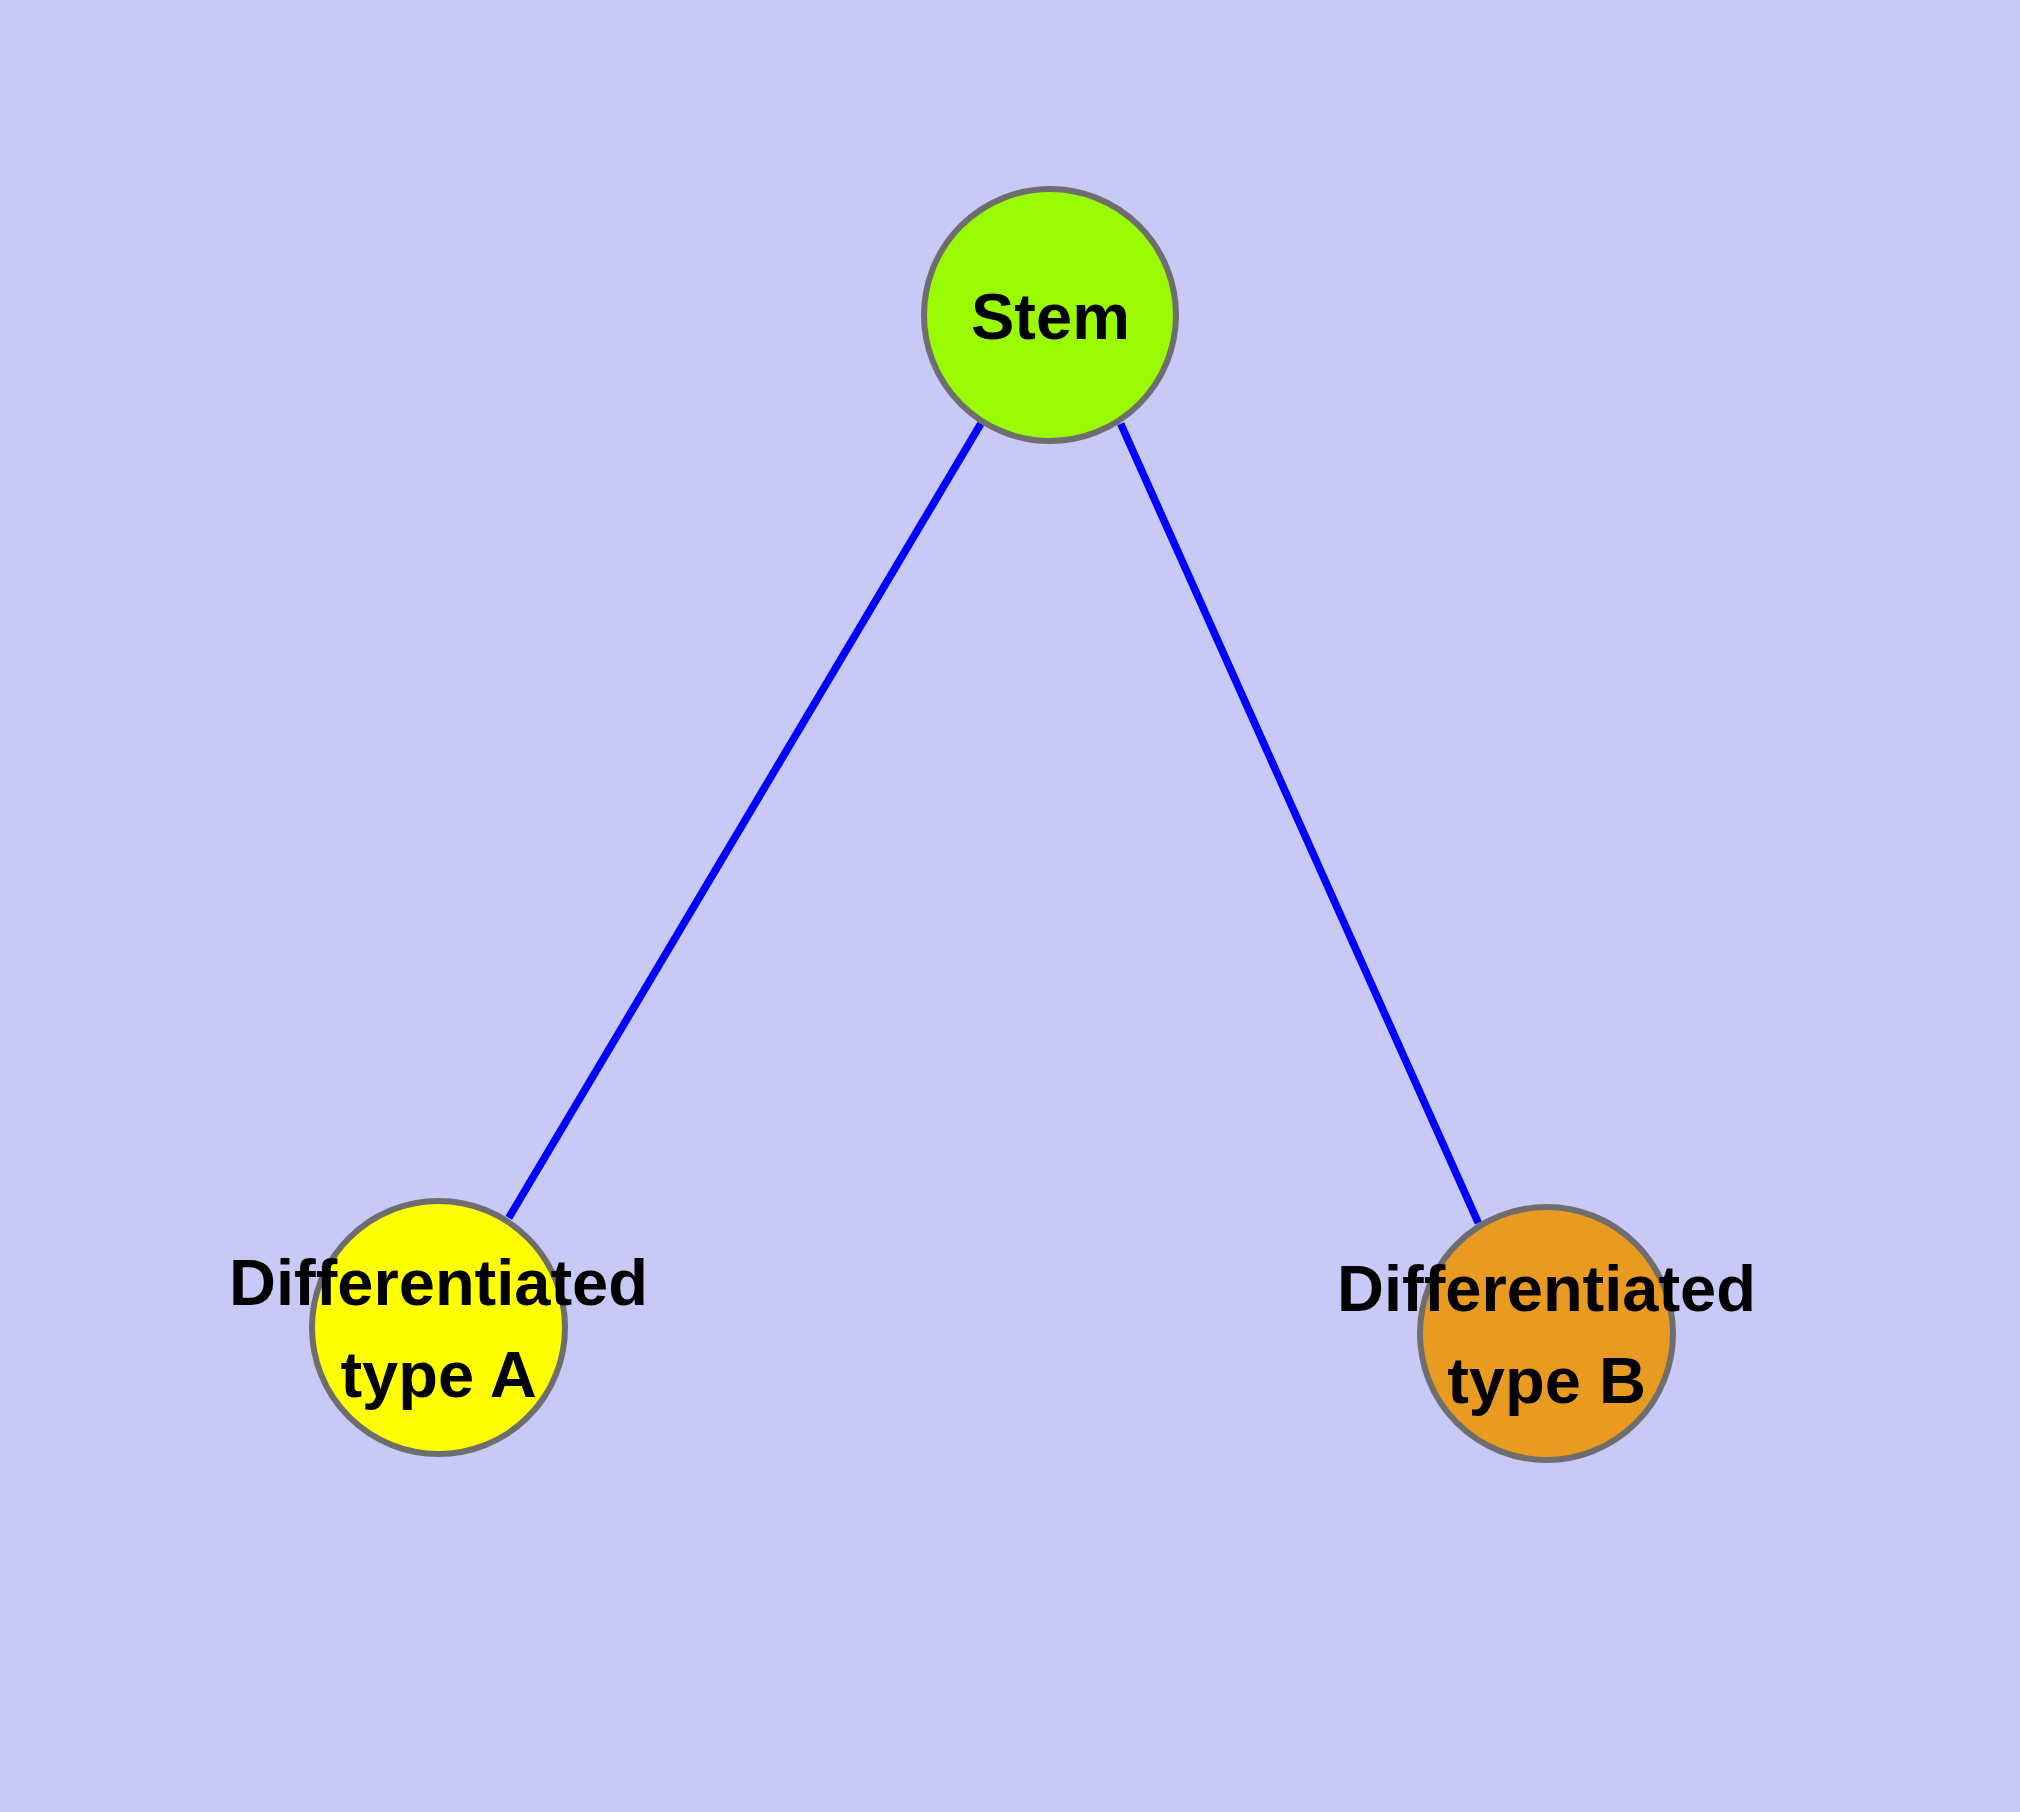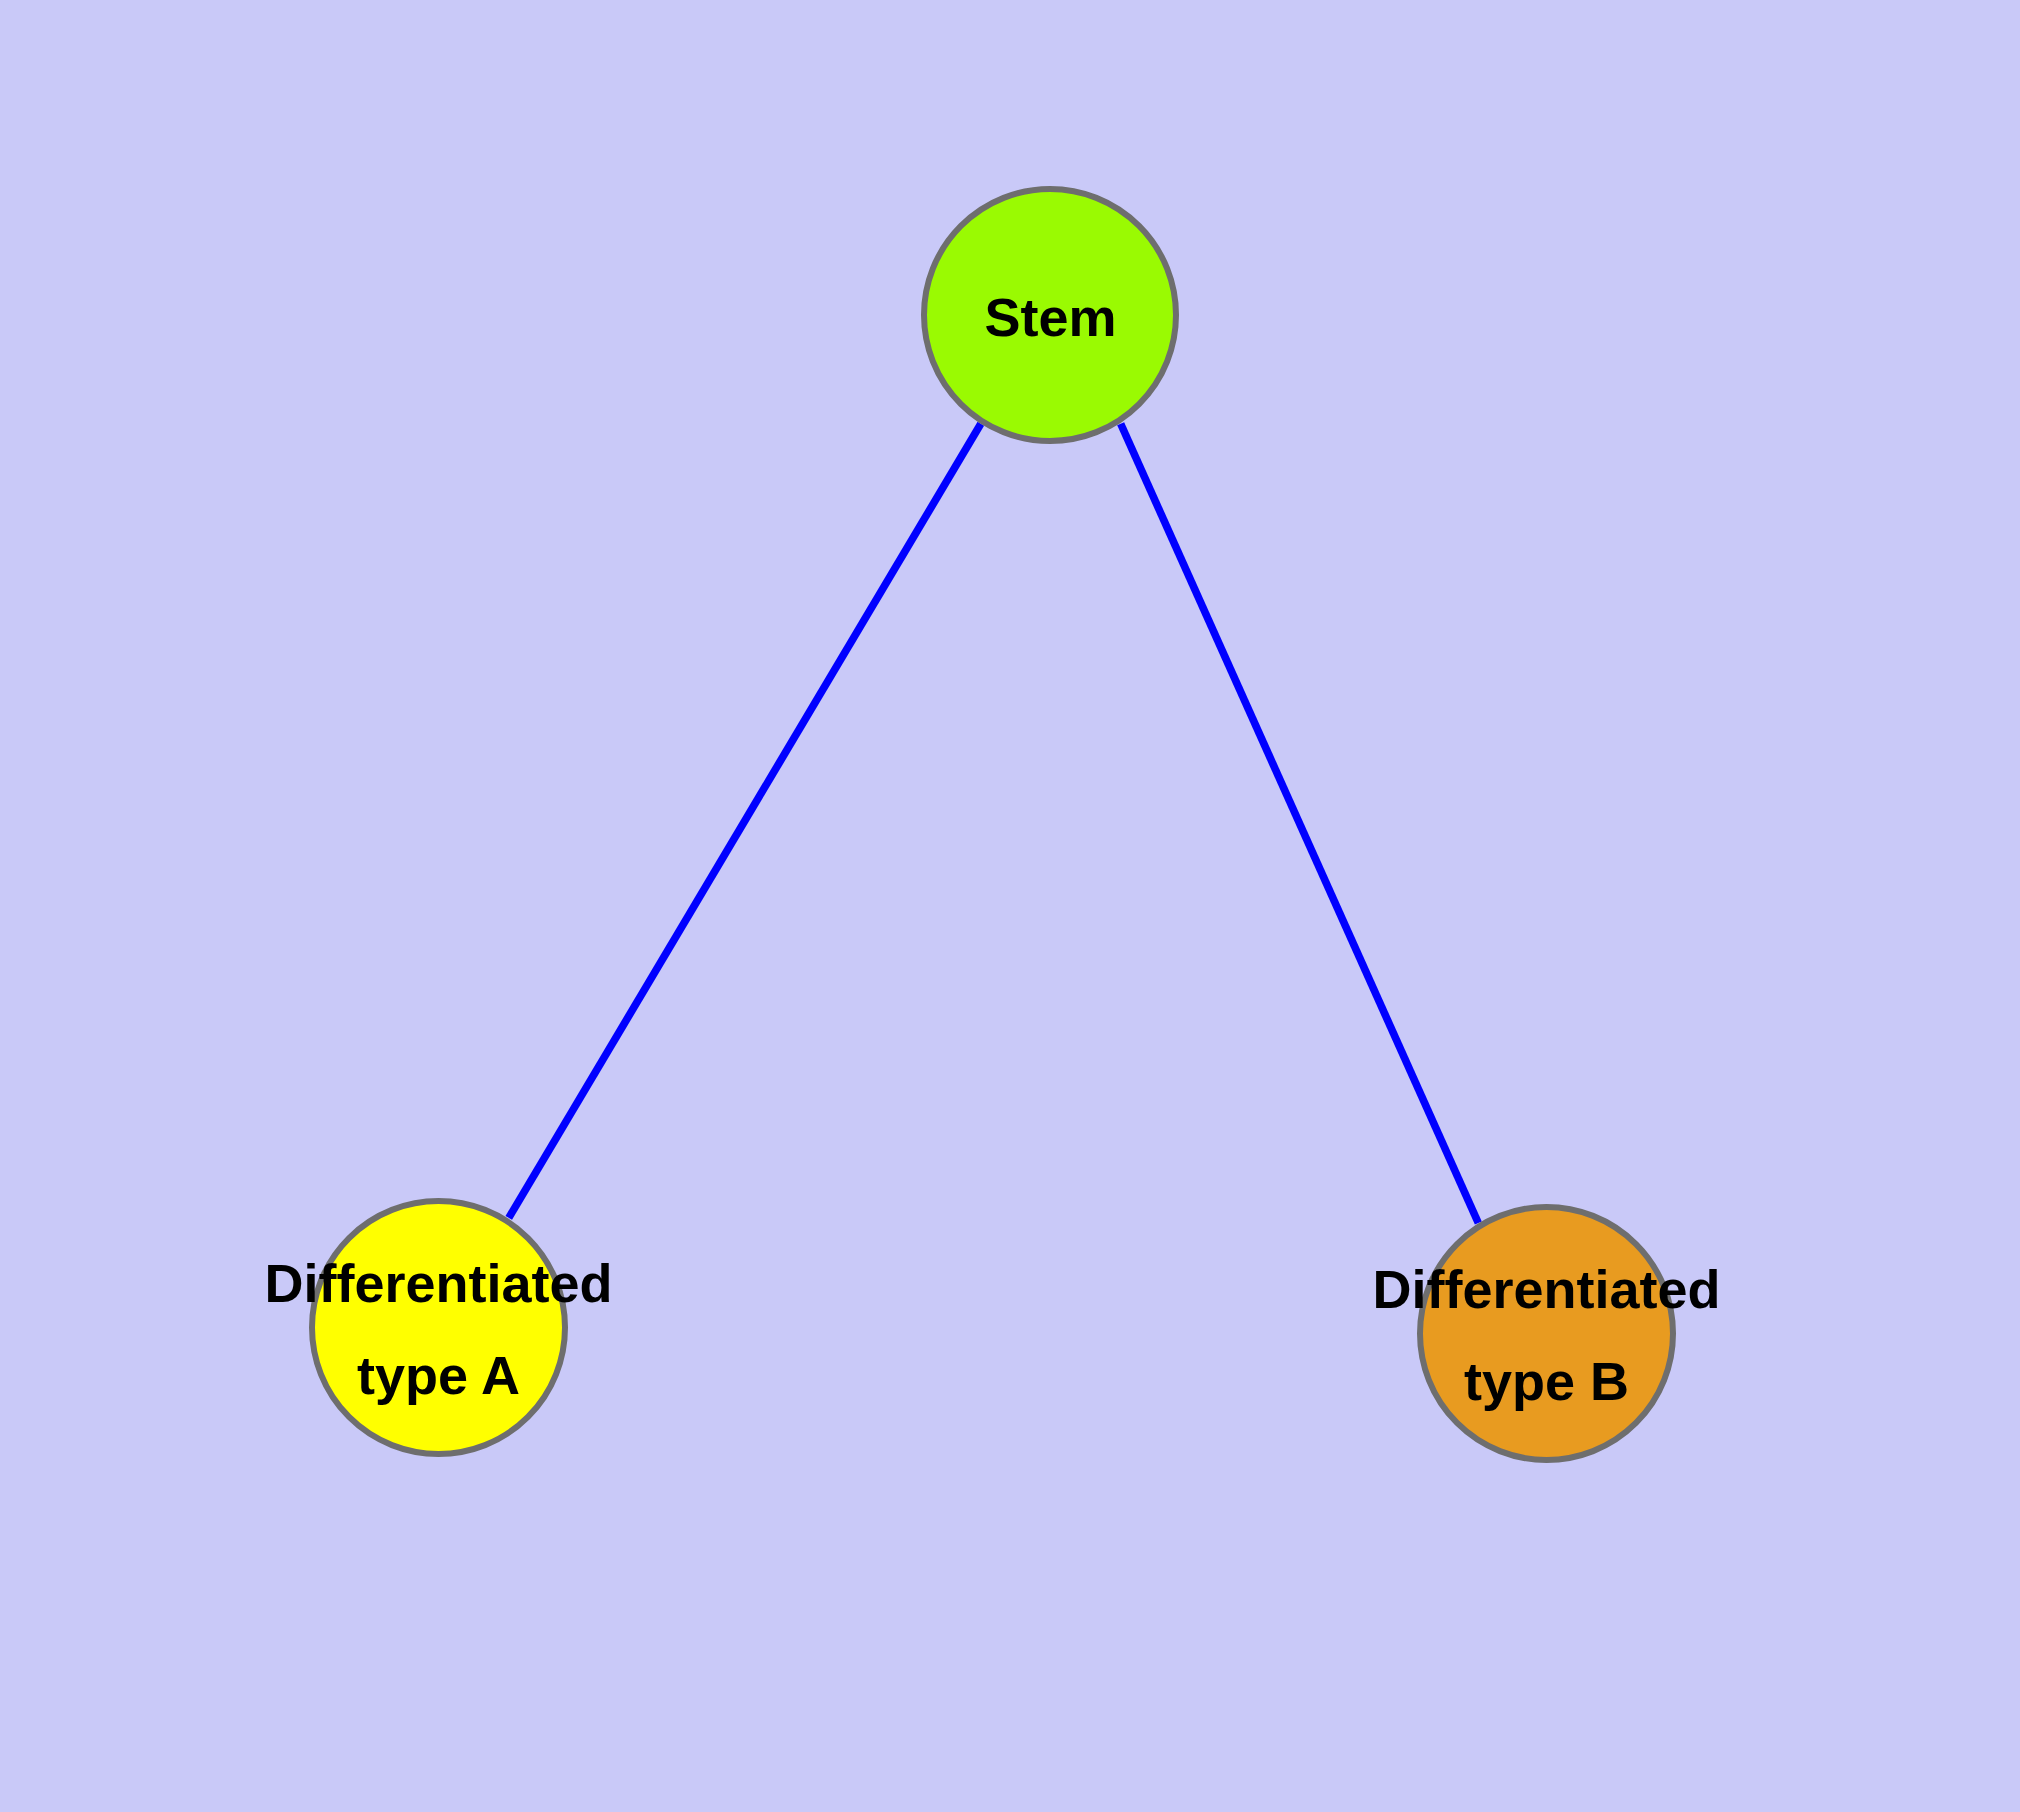--- a/index.html
+++ b/index.html
@@ -34,21 +34,21 @@
   }
   .node-label {
     position: absolute;
     left: 0;
     top: 0;
     width: 1017px;
     text-align: center;
     color: #000000;
     font-weight: bold;
     font-family: "Liberation Sans", sans-serif;
-    font-size: 54px;
+    font-size: 65px;
     line-height: 92px;
     white-space: pre-line;
     pointer-events: none;
   }
 </style>
 </head>
 <body>
 
 <div id="graph-canvas" style="width: 2021px; height: 1812px; background: rgb(201, 201, 248);">
 

